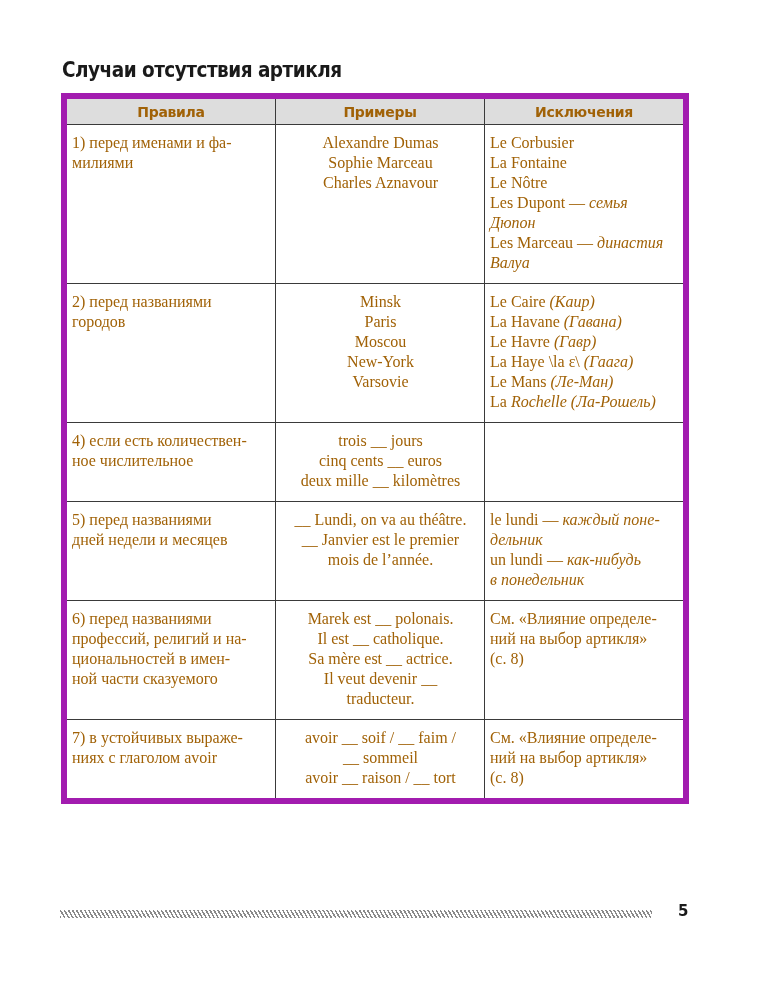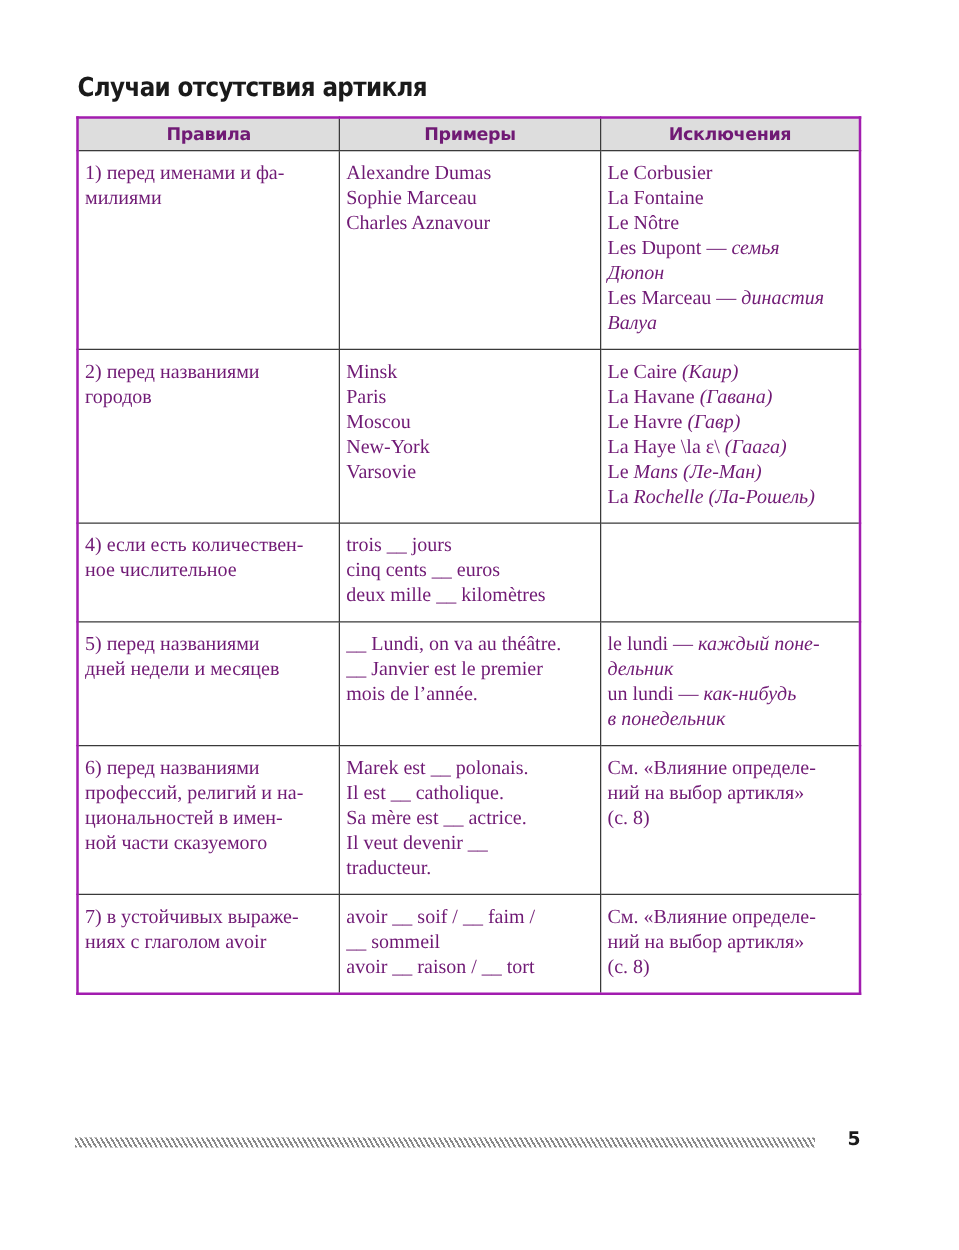--- a/index.html
+++ b/index.html
@@ -4,34 +4,34 @@
 <style>
   html, body { margin:0; padding:0; background:#ffffff; }
   body { width:767px; height:1000px; position:relative; overflow:hidden; }
   .title {
     position:absolute; left:62px; top:58px;
     font-family:"DejaVu Sans", sans-serif; font-weight:bold; font-size:21px;
     color:#1a1a1a; letter-spacing:-0.6px; transform:scaleX(0.88); transform-origin:left center;
   }
   table.rules {
     position:absolute; left:61px; top:93px; width:628px;
-    border-collapse:collapse; border:2px solid #a21caf;
-    font-family:"Liberation Serif", serif; font-size:16px; color:#701a75;
+    border-collapse:collapse; border:6px solid #a21caf;
+    font-family:"Liberation Serif", serif; font-size:16px; color:#a16207;
   }
   table.rules th {
     background:#dddddd; font-family:"DejaVu Sans", sans-serif; font-weight:bold;
     font-size:14px; height:25px; padding:0; border:1px solid #3a3a3a;
     letter-spacing:-0.3px;
   }
   table.rules td {
     vertical-align:top; border:1px solid #3a3a3a; padding:8px 4px 10px 5px;
     line-height:20px;
   }
   table.rules td.col1 { width:199px; }
-  table.rules td.col2 { width:199px; }
+  table.rules td.col2 { width:199px;text-align:center; }
   .line { display:block; white-space:nowrap; }
   .b { font-weight:normal; }
   .i { font-style:italic; }
   .footer-bar {
     position:absolute; left:60px; top:910px; width:592px; height:8px;
     background: repeating-linear-gradient(60deg, #8a8a8a 0px, #8a8a8a 1.5px, #ffffff 1.5px, #ffffff 3.5px);
   }
   .page-num {
     position:absolute; left:678px; top:902px;
     font-family:"DejaVu Sans", sans-serif; font-weight:bold; font-size:15px; color:#1a1a1a;
@@ -81,21 +81,21 @@
           <span class="line">Paris</span>
           <span class="line">Moscou</span>
           <span class="line">New-York</span>
           <span class="line">Varsovie</span>
         </td>
         <td>
           <span class="line"><span class="b">Le</span><span style="white-space: pre;"> Caire </span><span class="i">(Каир)</span></span>
           <span class="line"><span class="b">La</span><span style="white-space: pre;"> Havane </span><span class="i">(Гавана)</span></span>
           <span class="line"><span class="b">Le</span><span style="white-space: pre; text-align: right;"> Havre </span><span class="i">(Гавр)</span></span>
           <span class="line"><span class="b">La</span><span style="white-space: pre;"> Haye \la ɛ\ </span><span class="i">(Гаага)</span></span>
-          <span class="line"><span class="b">Le</span><span style="white-space: pre; font-style: italic;"> Mans </span><span class="i">(Ле-Ман)</span></span>
+          <span class="line"><span class="b">Le</span><span style="white-space: pre;"> Mans </span><span class="i">(Ле-Ман)</span></span>
           <span class="line"><span class="b">La</span><span style="white-space: pre; font-style: italic;"> Rochelle </span><span class="i">(Ла-Рошель)</span></span>
         </td>
       </tr>
       <tr>
         <td class="col1">
           <span class="line">4) если есть количествен-</span>
           <span class="line">ное числительное</span>
         </td>
         <td class="col2">
           <span class="line">trois __ jours</span>

